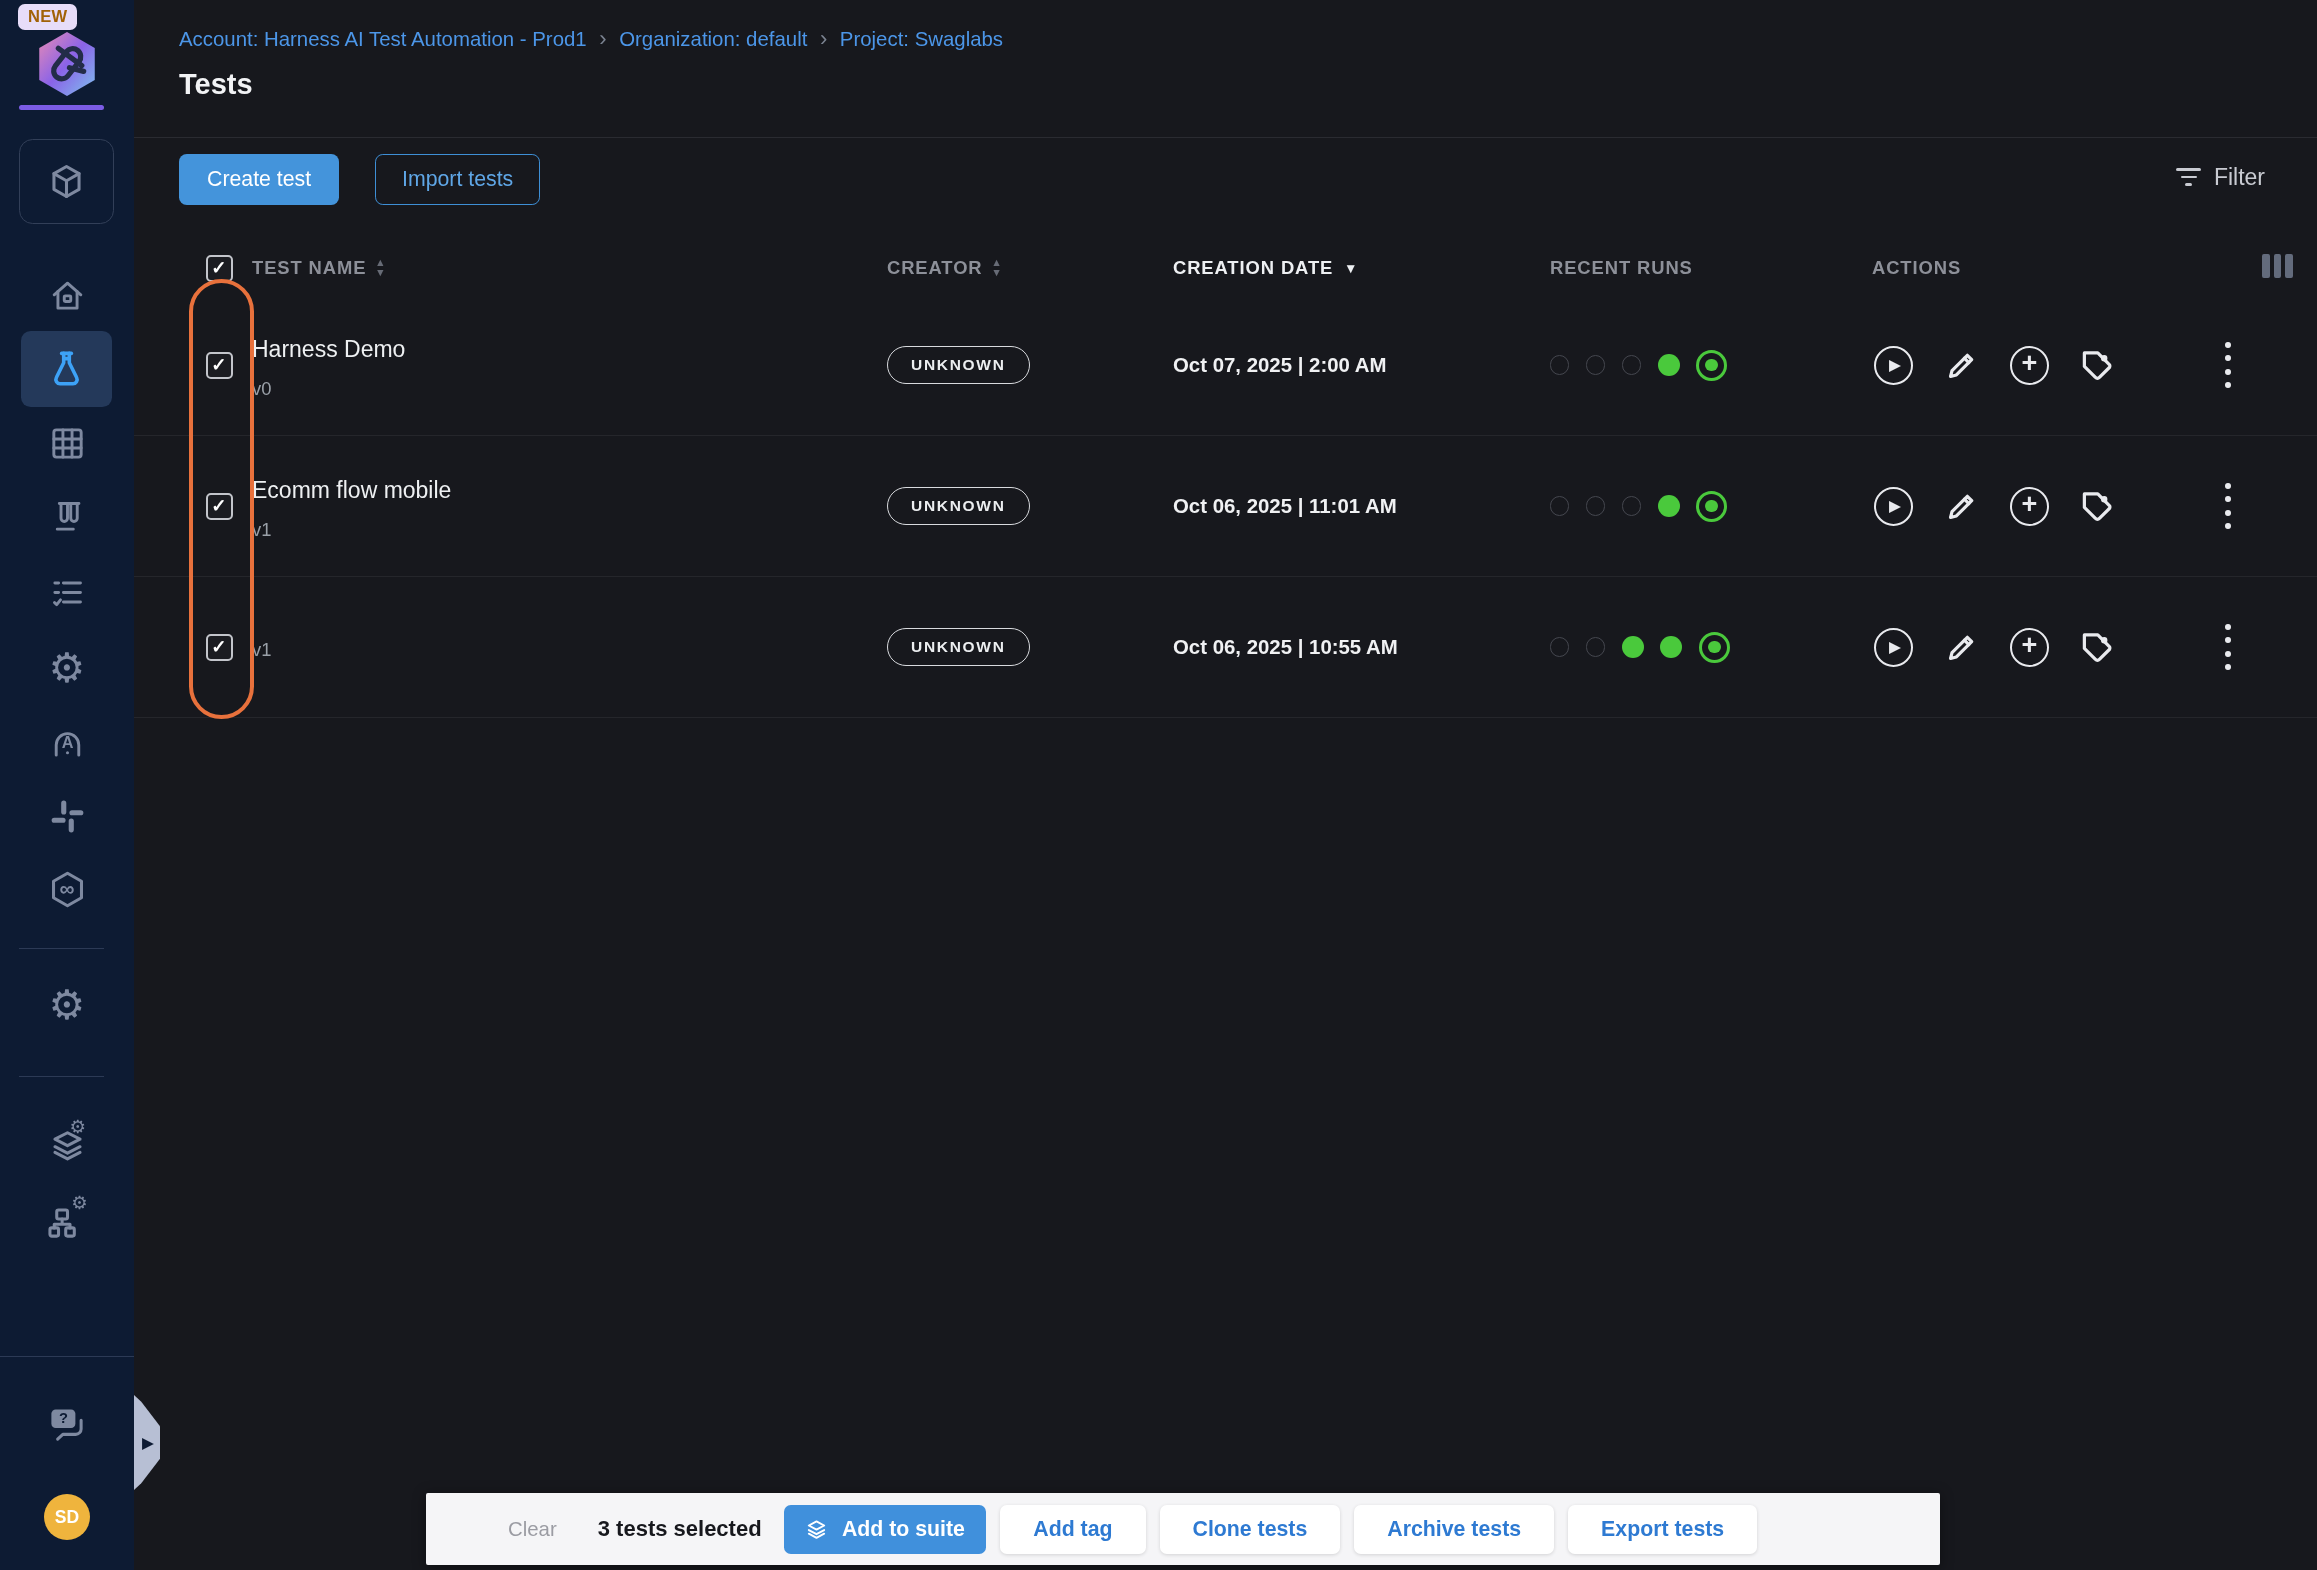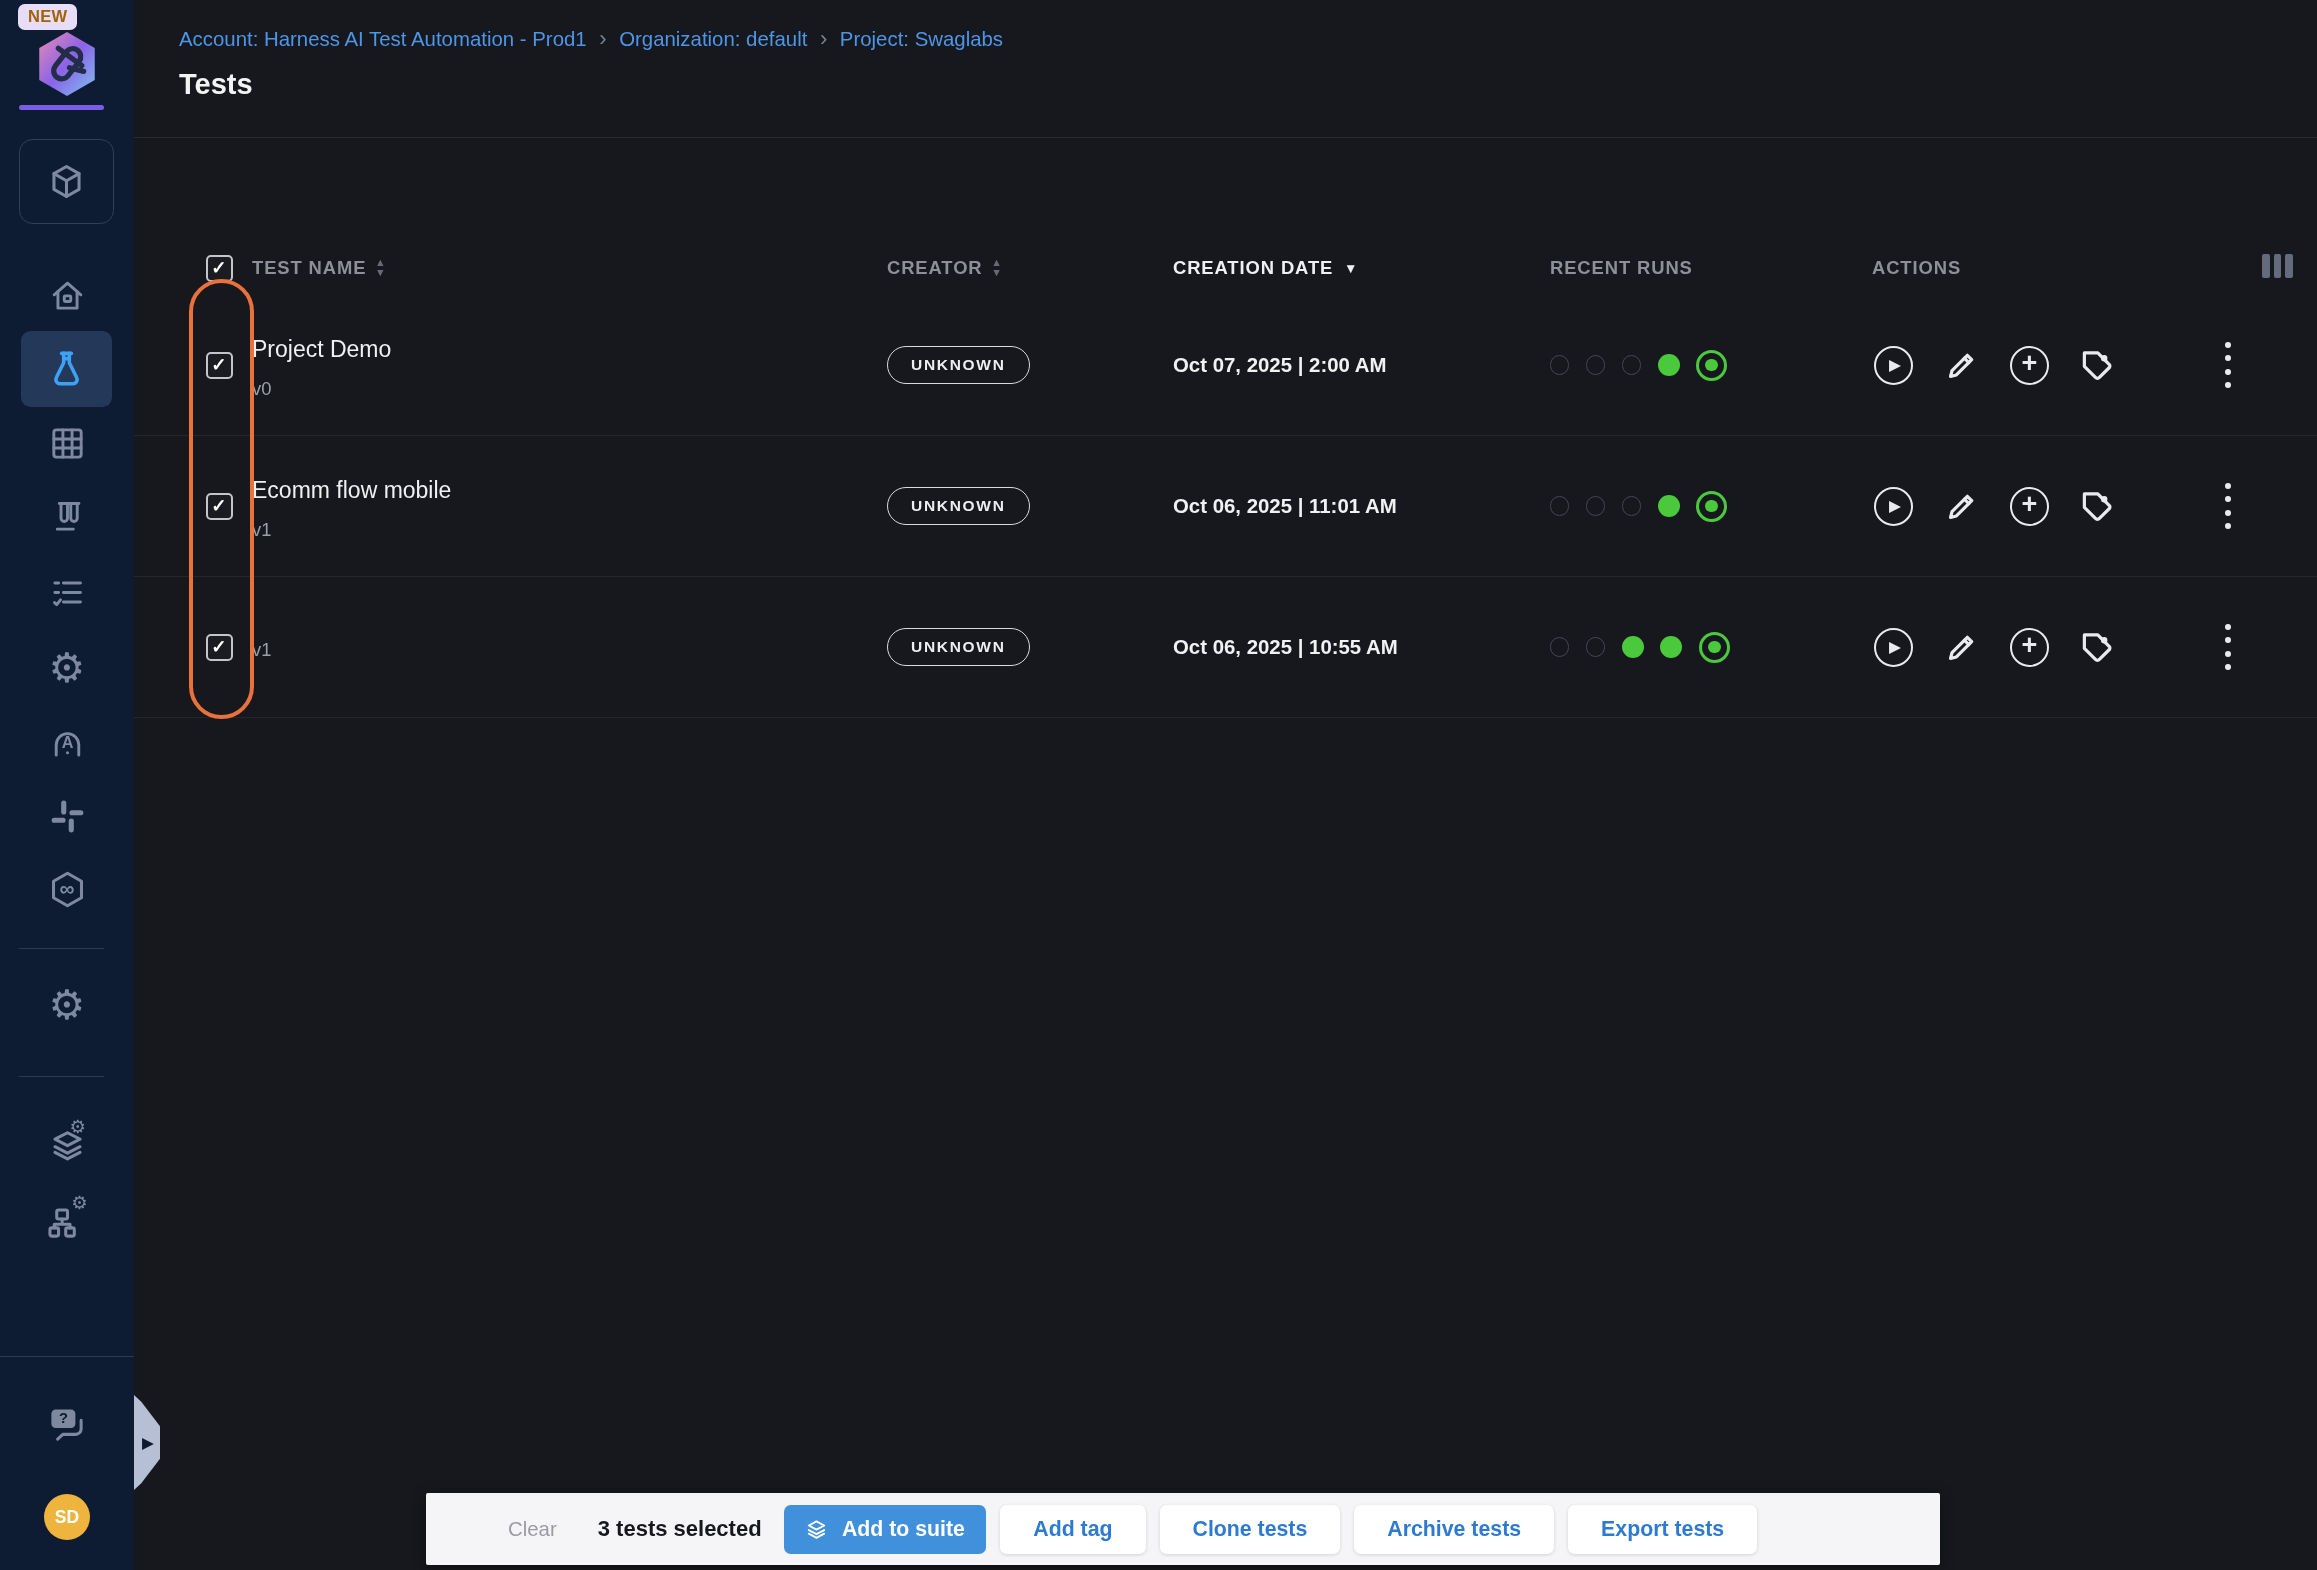--- a/index.html
+++ b/index.html
@@ -278,20 +278,32 @@
     <nav class="breadcrumb">
       <span class="crumb">Account: Harness AI Test Automation - Prod1</span>
       <span class="crumb-sep">›</span>
       <span class="crumb">Organization: default</span>
       <span class="crumb-sep">›</span>
       <span class="crumb">Project: Swaglabs</span>
     </nav>
     <h1 class="page-title">Tests</h1>
   </header>
 
+  <div class="toolbar">
+    <button class="btn-primary">Create test</button>
+    <button class="btn-outline">Import tests</button>
+    <div class="filter">
+      <span class="filter-icon">
+          <i></i>
+          <i></i>
+          <i></i>
+        </span>
+      <span class="filter-label">Filter</span>
+    </div>
+  </div>
 
   <section class="tests-table">
     <div class="grid thead">
       <div>
           <span class="checkbox">
             <span class="check">✓</span>
           </span>
         </div>
       <div class="th">
         <span>TEST NAME</span>
@@ -324,21 +336,21 @@
           </span></div>
     </div>
 
     <div class="grid trow">
       <div>
           <span class="checkbox">
             <span class="check">✓</span>
           </span>
         </div>
       <div class="name-cell">
-        <span class="tname">Project Demo</span>
+        <span class="tname">Harness Demo</span>
         <span class="tver">v0</span>
       </div>
       <div><span class="pill">UNKNOWN</span></div>
       <div class="date-cell">Oct 07, 2025 | 2:00 AM</div>
       <div class="runs-cell">
           <span class="run-dot empty"></span>
           <span class="run-dot empty"></span>
           <span class="run-dot empty"></span>
           <span class="run-dot filled"></span>
           <span class="run-dot ringed"></span>

